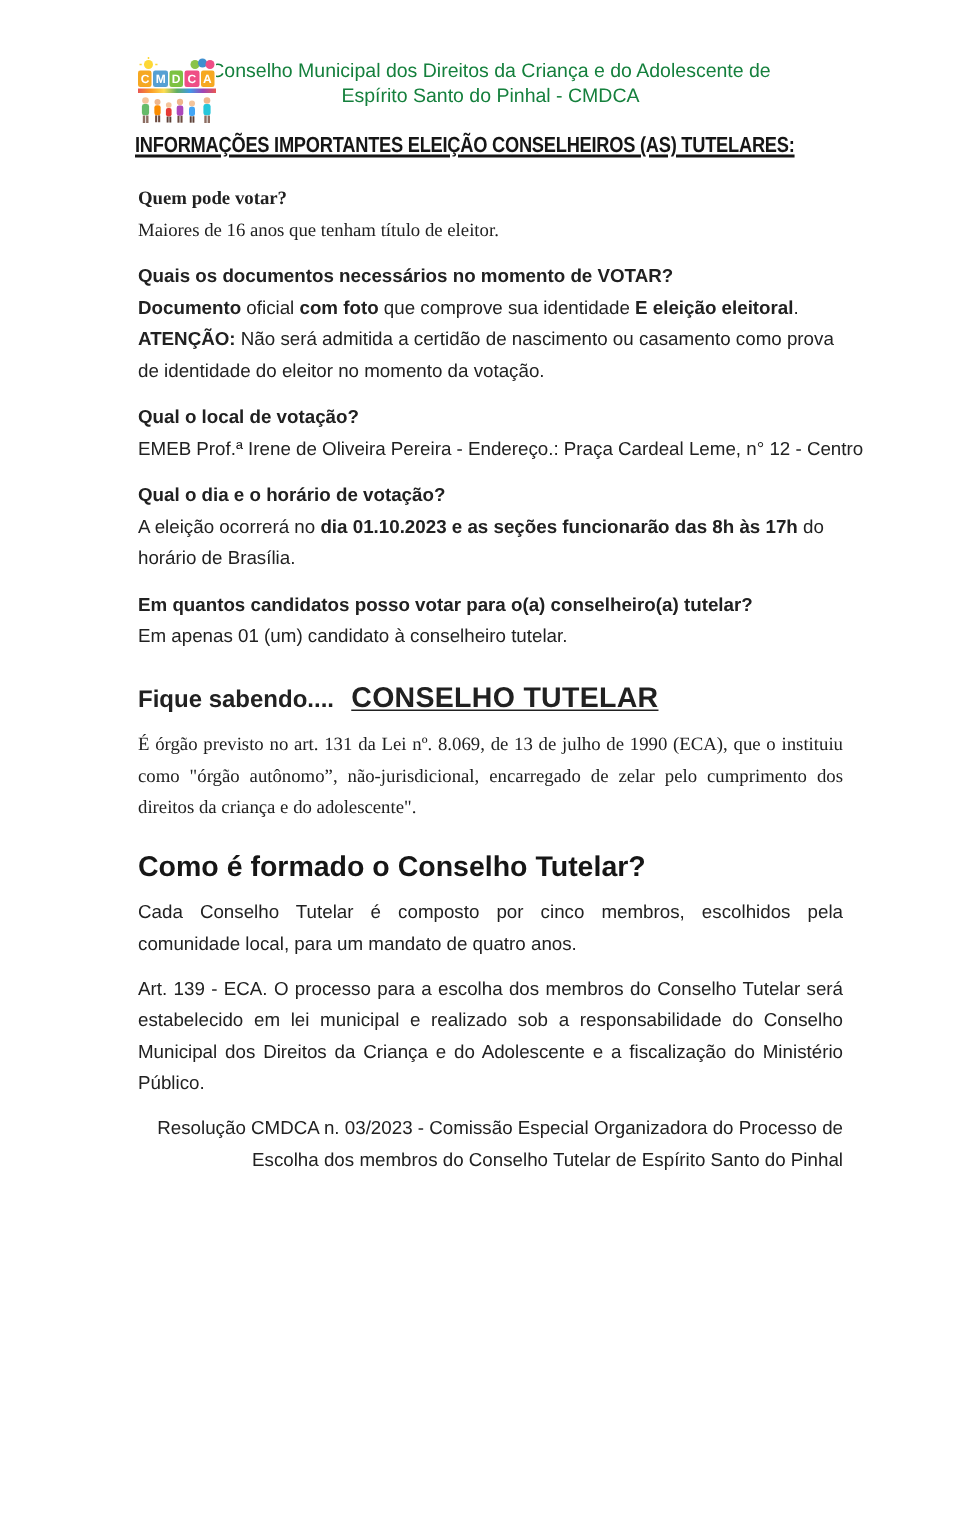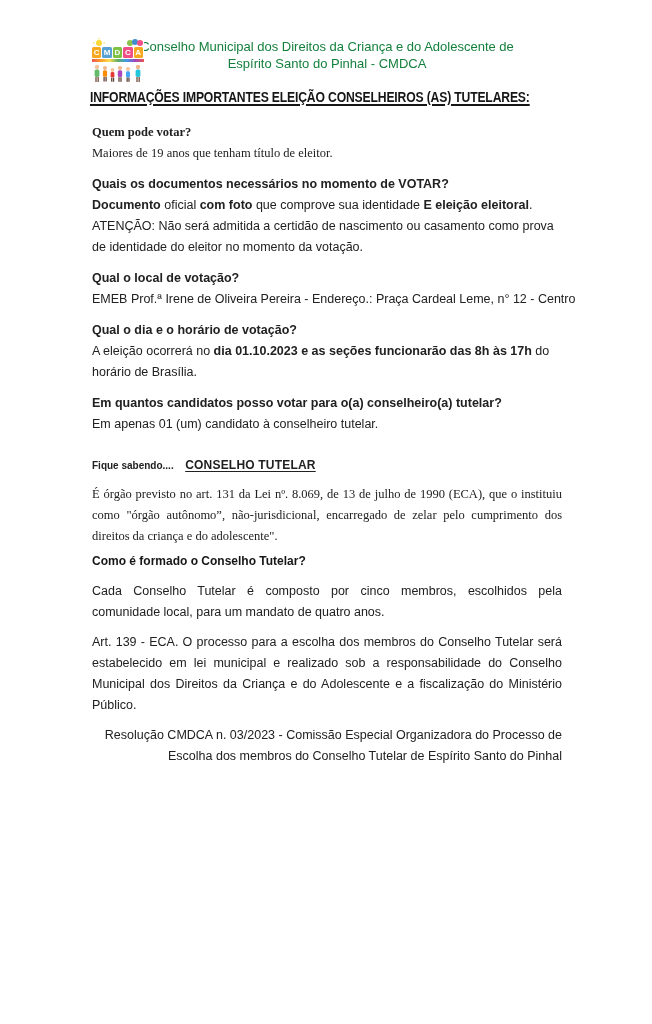--- a/index.html
+++ b/index.html
@@ -61,30 +61,30 @@
     color: #161616;
   }
   
   p { margin: 0; font-size: 12.5px; line-height: 21px; }
   .q { font-weight: bold; }
   .qa-block { margin-top: 10px; }
   .first-block { margin-top: 16px; font-family: Liberation Serif, serif; }
   .nowrap { white-space: nowrap; }
   .just { text-align: justify; }
   .know-block { margin-top: 20px; }
-  .know-label { font-weight: bold; font-size: 10px; }
+  .know-label { font-weight: bold; font-size: 16px; }
   .know-title {
-    font-weight: bold; font-size: 12px;
+    font-weight: bold; font-size: 19px;
     text-decoration: underline; text-underline-offset: 2px;
     margin-left: 8px; letter-spacing: 0.2px;
   }
   .eca-p { margin-top: 8px; font-family: Liberation Serif, serif; }
   .formed-heading {
-    margin-top: 4px;
-    font-size: 12px; font-weight: bold; color: #161616;
+    margin-top: 19px;
+    font-size: 19px; font-weight: bold; color: #161616;
   }
   .formed-p { margin-top: 9px; }
   .resolution { margin-top: 9px; text-align: right; }
 </style>
 </head>
 <body>
 
 <div class="page">
   <div class="content">
 
@@ -150,27 +150,27 @@
       <p class="org-line">Conselho Municipal dos Direitos da Criança e do Adolescente de</p>
       <p class="org-line">Espírito Santo do Pinhal - CMDCA</p>
     </div>
 
     
     <h1 class="title">INFORMAÇÕES IMPORTANTES ELEIÇÃO CONSELHEIROS (AS) TUTELARES:</h1>
 
     
     <div class="qa-block first-block">
       <p class="q">Quem pode votar?</p>
-      <p class="a">Maiores de 19 anos que tenham título de eleitor.</p>
+      <p class="a">Maiores de 16 anos que tenham título de eleitor.</p>
     </div>
 
     <div class="qa-block">
       <p class="q">Quais os documentos necessários no momento de VOTAR?</p>
       <p class="a"><span style="font-weight: 700;">Documento</span><span> oficial </span><span style="font-weight: 700;">com foto</span><span> que comprove sua identidade </span><span style="font-weight: 700;">E eleição eleitoral</span><span>.</span></p>
-      <p class="a"><span style="font-weight: 400; margin-top: 20px;">ATENÇÃO:</span><span> Não será admitida a certidão de nascimento ou casamento como prova de identidade do eleitor no momento da votação.</span></p>
+      <p class="a"><span style="font-weight: 700; margin-top: 20px;">ATENÇÃO:</span><span> Não será admitida a certidão de nascimento ou casamento como prova de identidade do eleitor no momento da votação.</span></p>
     </div>
 
     <div class="qa-block">
       <p class="q">Qual o local de votação?</p>
       <p class="a nowrap">EMEB Prof.ª Irene de Oliveira Pereira - Endereço.: Praça Cardeal Leme, n° 12 - Centro</p>
     </div>
 
     <div class="qa-block">
       <p class="q">Qual o dia e o horário de votação?</p>
       <p class="a"><span>A eleição ocorrerá no </span><span style="font-weight: 700;">dia 01.10.2023 e as seções funcionarão das 8h às 17h</span><span> do horário de Brasília.</span></p>

